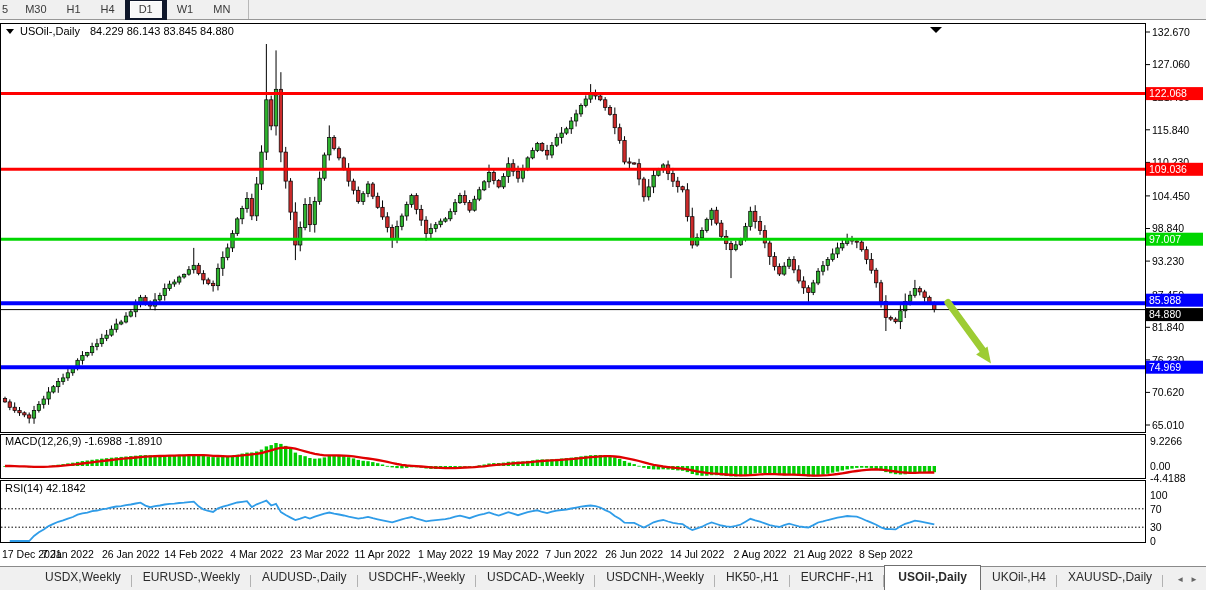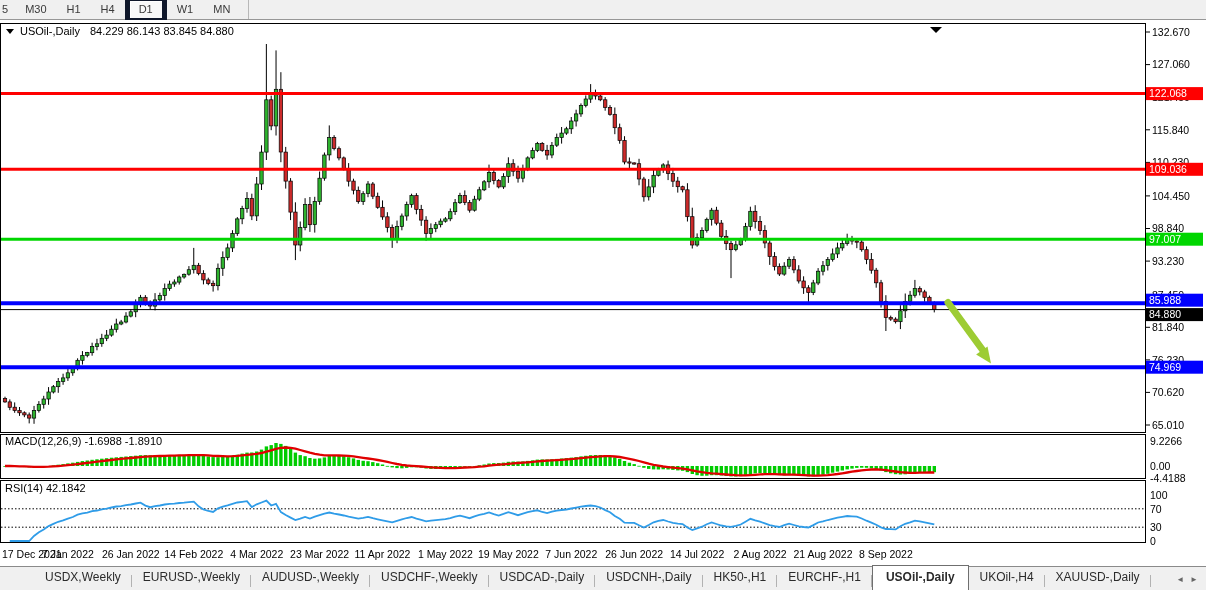--- a/index.html
+++ b/index.html
@@ -719,24 +719,24 @@
       <text x="20" y="34" font-size="11" fill="#000000">USOil-,Daily</text>
       <text x="90" y="34" font-size="11" fill="#000000">84.229 86.143 83.845 84.880</text>
       <text x="5" y="444" font-size="11" fill="#000000">MACD(12,26,9) -1.6988 -1.8910</text>
       <text x="5" y="491" font-size="11" fill="#000000">RSI(14) 42.1842</text>
     </svg>
   </div>
 
   <div class="tabbar">
     <span class="tab">USDX,Weekly</span>
     <span class="tab">EURUSD-,Weekly</span>
-    <span class="tab">AUDUSD-,Weekly</span>
+    <span class="tab">AUDUSD-,Daily</span>
     <span class="tab">USDCHF-,Weekly</span>
-    <span class="tab">USDCAD-,Daily</span>
-    <span class="tab">USDCNH-,Daily</span>
+    <span class="tab">USDCAD-,Weekly</span>
+    <span class="tab">USDCNH-,Weekly</span>
     <span class="tab">HK50-,H1</span>
     <span class="tab">EURCHF-,H1</span>
     <span class="tab active">USOil-,Daily</span>
     <span class="tab">UKOil-,H4</span>
     <span class="tab">XAUUSD-,Daily</span>
     <span class="tab-scrolls">
       <span class="tab-scroll">◄</span>
       <span class="tab-scroll">►</span>
     </span>
   </div>

